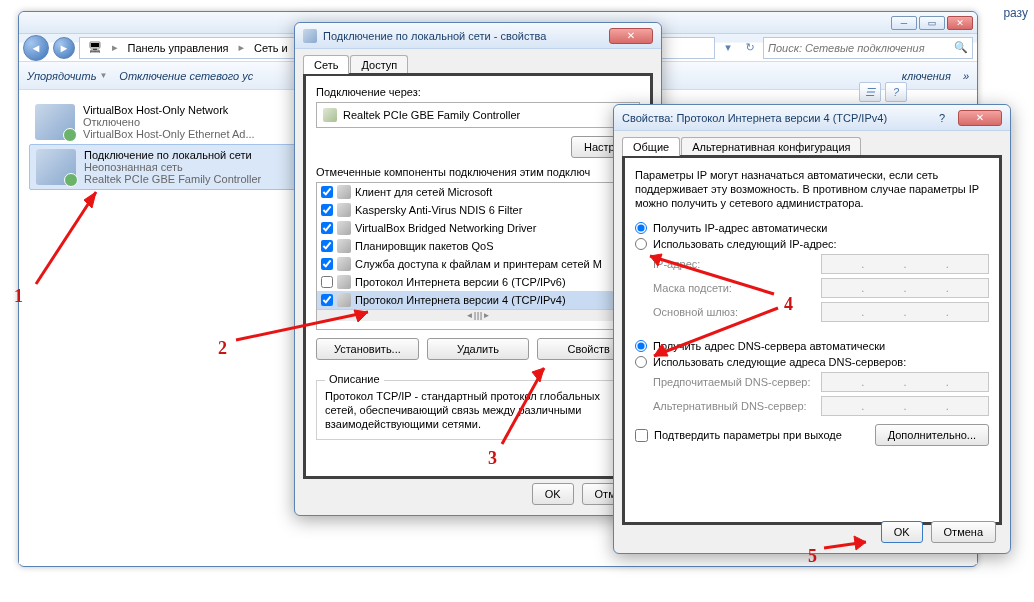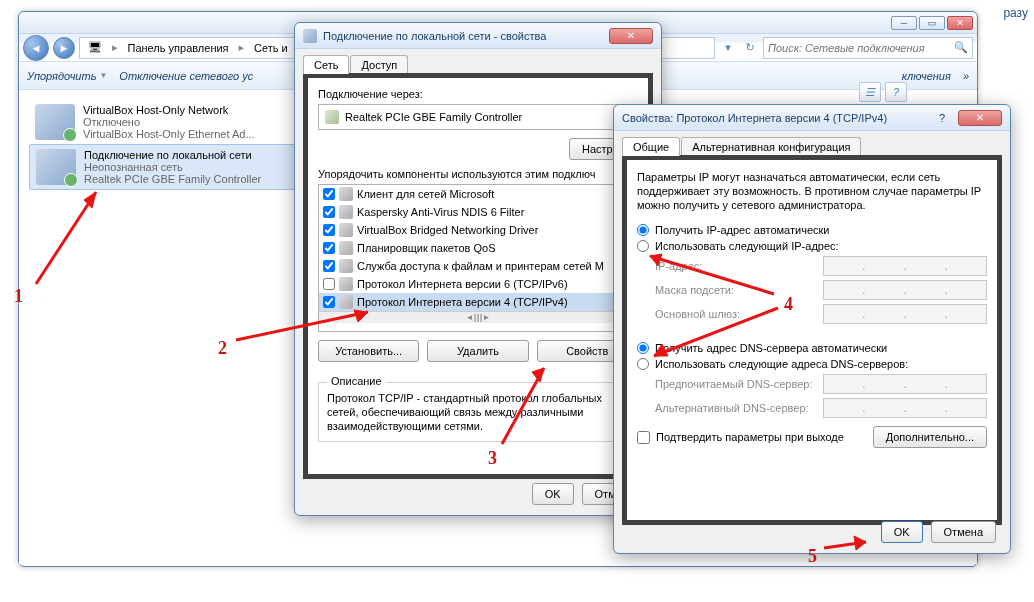--- a/index.html
+++ b/index.html
@@ -37,21 +37,21 @@
 
 .dlg { position: absolute; border: 1px solid #5a83b4; border-radius: 6px; background: #f0f0f0; box-shadow: 0 4px 18px rgba(0,0,0,.35); }
 .dlg1 { left: 294px; top: 22px; width: 368px; height: 494px; }
 .dlg-title { height: 26px; background: linear-gradient(180deg,#f6f9fd,#d7e5f5); display: flex; align-items: center; padding: 0 8px; border-radius: 6px 6px 0 0; border-bottom: 1px solid #c1d4ec; gap: 6px; }
 .dlg-title-icon { width: 14px; height: 14px; background: linear-gradient(135deg,#c9d8ea,#8aa9cf); border-radius: 2px; }
 .dlg-title-text { flex: 1; color: #1a3f6b; }
 .dlg-close-x { width: 44px; height: 16px; border-radius: 3px; background: linear-gradient(180deg,#f3a3a1,#d86a68); border: 1px solid #b04e4c; color: #fff; display: flex; align-items: center; justify-content: center; font-size: 10px; cursor: pointer; }
 .tabstrip { display: flex; padding: 6px 8px 0 8px; gap: 1px; }
 .tab { padding: 3px 10px; border: 1px solid #b0b0b0; border-bottom: none; background: #f5f5f5; border-radius: 3px 3px 0 0; cursor: pointer; }
 .tab.active { background: #fff; position: relative; z-index: 2; }
-.tab-panel { margin: 0 8px 8px 8px; border: 5px solid #404040; background: #fff; padding: 10px; position: relative; top: -1px; height: 406px; }
+.tab-panel { margin: 0 8px 8px 8px; border: 3px solid #404040; background: #fff; padding: 10px; position: relative; top: -1px; height: 406px; }
 .fld-label { margin-bottom: 4px; }
 .input-box { border: 1px solid #b0b0b0; background: #fff; height: 26px; display: flex; align-items: center; padding: 0 6px; gap: 6px; margin-bottom: 8px; }
 .small-icon { width: 14px; height: 14px; background: linear-gradient(135deg,#e0e8d4,#a9bf92); border-radius: 2px; }
 .btn { border: 1px solid #9a9a9a; background: linear-gradient(180deg,#fdfdfd,#e6e6e6); padding: 2px 12px; border-radius: 3px; cursor: pointer; height: 22px; display: inline-flex; align-items: center; }
 .btn-row { display: flex; justify-content: flex-end; gap: 6px; margin-bottom: 8px; }
 .components { border: 1px solid #b0b0b0; height: 148px; overflow: hidden; background: #fff; }
 .comp { display: flex; align-items: center; height: 18px; padding: 0 4px; gap: 4px; }
 .comp input[type=checkbox] { width: 12px; height: 12px; }
 .comp-icon { width: 14px; height: 14px; background: linear-gradient(135deg,#ddd,#aaa); border-radius: 2px; }
 .comp.selected { background: #c8dbf2; }
@@ -159,21 +159,21 @@
   </div>
   <div class="tab-panel">
     <div class="fld-label">Подключение через:</div>
     <div class="input-box">
       <div class="small-icon"></div>
       <span>Realtek PCIe GBE Family Controller</span>
     </div>
     <div class="btn-row">
         <button class="btn">Настрои</button>
       </div>
-    <div class="fld-label">Упорядочить компоненты используются этим подключ</div>
+    <div class="fld-label">Отмеченные компоненты подключения этим подключ</div>
     <div class="components">
       <div class="comp">
           <input type="checkbox" checked="" style="">
           <div class="comp-icon"></div>
           <span>Клиент для сетей Microsoft</span>
         </div>
       <div class="comp">
           <input type="checkbox" checked="" style="">
           <div class="comp-icon"></div>
           <span>Kaspersky Anti-Virus NDIS 6 Filter</span>

